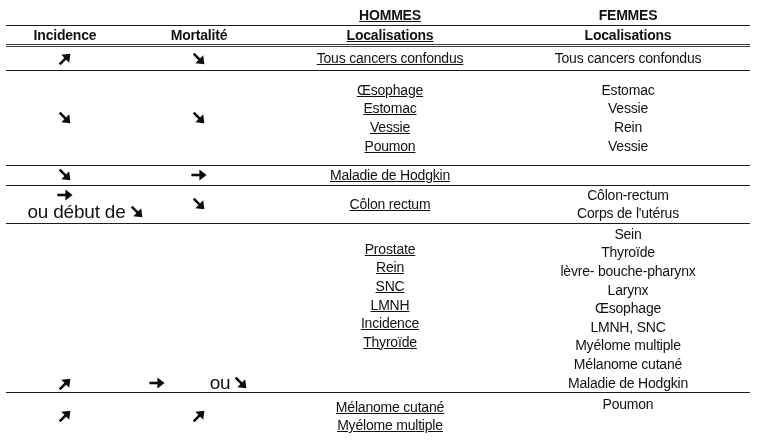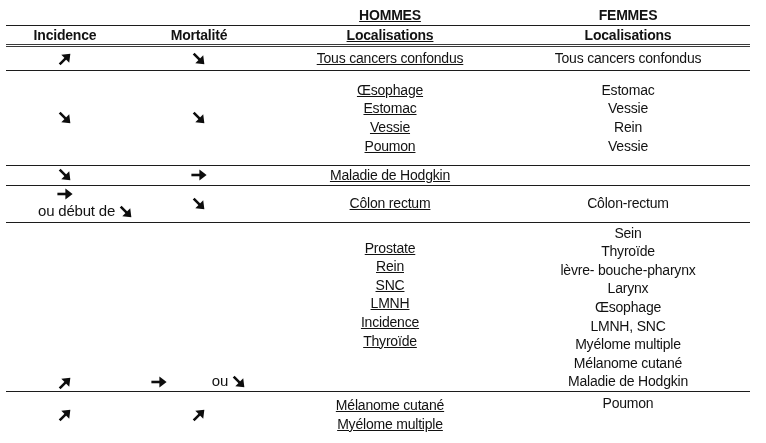--- a/index.html
+++ b/index.html
@@ -59,21 +59,21 @@
     text-align:center;
   }
   .trend-line{
     display:flex;
     align-items:center;
     justify-content:center;
     gap:3px;
     line-height:18.6px;
   }
   .trend-text{
-    font-size:15px;
+    font-size:19px;
     white-space:nowrap;
     margin-left:42px;
   }
   .arrow{
     display:inline-flex;
     width:16px;height:16px;
     flex:0 0 auto;
   }
   .arrow svg{width:100%;height:100%;fill:#0d0d0d;}
 
@@ -231,20 +231,21 @@
                 <polygon points="10.5,3 19.5,10 10.5,17"></polygon>
               </svg>
             </span>
           </div>
         </div>
         <div class="cell list col-h">
           <div class="loc">Côlon rectum</div>
         </div>
         <div class="cell list col-f">
           <div class="loc">Côlon-rectum</div>
+          <div class="loc">Corps de l'utérus</div>
         </div>
       </div>
       <div class="row sec4">
         <div class="cell trend col-inc">
           <div class="trend-line">
             <span class="arrow" style="transform: rotate(-45deg);">
               <svg viewBox="0 0 20 20" aria-hidden="true">
                 <rect x="0.5" y="8.4" width="12" height="3.2"></rect>
                 <polygon points="10.5,3 19.5,10 10.5,17"></polygon>
               </svg>

